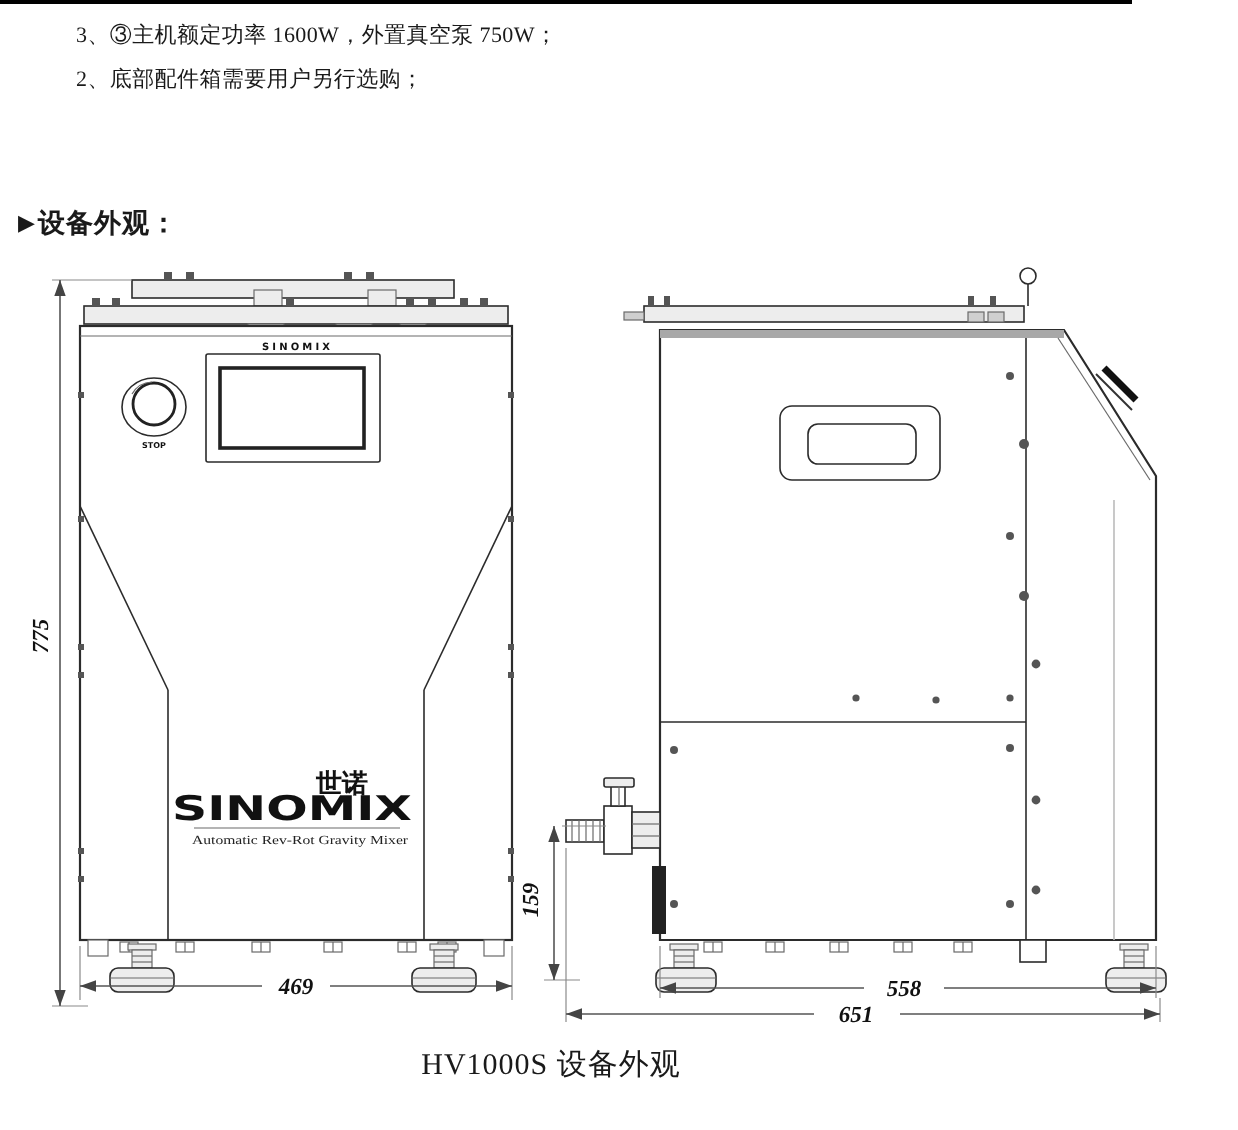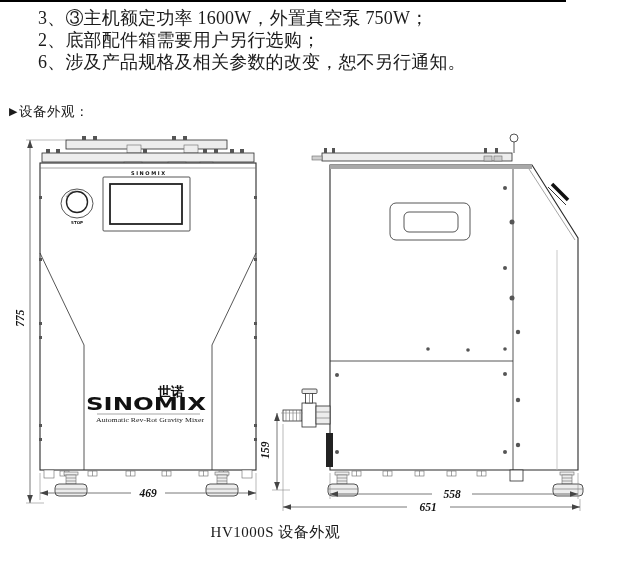--- a/index.html
+++ b/index.html
@@ -1,21 +1,21 @@
 <!DOCTYPE html>
 <html><head>
 <meta charset="utf-8">
 <style>
   html,body{margin:0;padding:0;background:#fff;}
   .page{position:relative;width:619px;height:565px;background:#fff;overflow:hidden;
         font-family:"Liberation Serif","DejaVu Serif",serif;color:#1a1a1a;}
   .top-rule{position:absolute;top:0;left:0;width:566px;height:2px;background:#000;}
   .spec-list{position:absolute;top:7px;left:38px;}
-  .spec-item{font-size:18px;line-height:22px;white-space:nowrap;letter-spacing:.2px;font-family:Liberation Serif, serif;}
-  .section-header{position:absolute;top:103px;left:9px;font-size:13.5px;font-weight:normal;letter-spacing:.5px;text-align:center;}
+  .spec-item{font-size:11px;line-height:22px;white-space:nowrap;letter-spacing:.2px;font-family:Liberation Serif, serif;}
+  .section-header{position:absolute;top:103px;left:9px;font-size:13.5px;font-weight:bold;letter-spacing:.5px;text-align:center;}
   .section-header .bullet{font-size:11px;position:relative;top:-1px;margin-right:1px;}
   .caption{position:absolute;top:523px;left:0;width:551px;text-align:center;font-size:15px;letter-spacing:.5px;}
   .drawing{position:absolute;top:115px;left:0;}
   
   .ln{stroke:#2b2b2b;stroke-width:1.1;fill:none;}
   .lnm{stroke:#2b2b2b;stroke-width:.8;fill:none;}
   .lnt{stroke:#6a6a6a;stroke-width:.6;fill:none;}
   .fw{fill:#fff;}
   .fe{fill:#ededed;}
   .fg{fill:#cfcfcf;}
@@ -30,21 +30,20 @@
 </head>
 <body>
 
 <div class="page">
 
   <div class="top-rule"></div>
 
   <div class="spec-list">
     <div class="spec-item">3、③主机额定功率 1600W，外置真空泵 750W；</div>
     <div class="spec-item">2、底部配件箱需要用户另行选购；</div>
-    <div class="spec-item">6、涉及产品规格及相关参数的改变，恕不另行通知。</div>
   </div>
 
   <div class="section-header">
     <span class="bullet">▶</span><span>设备外观：</span>
   </div>
 
   <svg class="drawing" width="619" height="402" viewBox="0 115 619 402" xmlns="http://www.w3.org/2000/svg">
     <defs>
       <marker id="mA" viewBox="0 0 10 10" refX="9" refY="5" markerWidth="9" markerHeight="9" orient="auto-start-reverse" markerUnits="userSpaceOnUse">
         <path d="M0,1.8 L9,5 L0,8.2 Z" fill="#444"></path>

